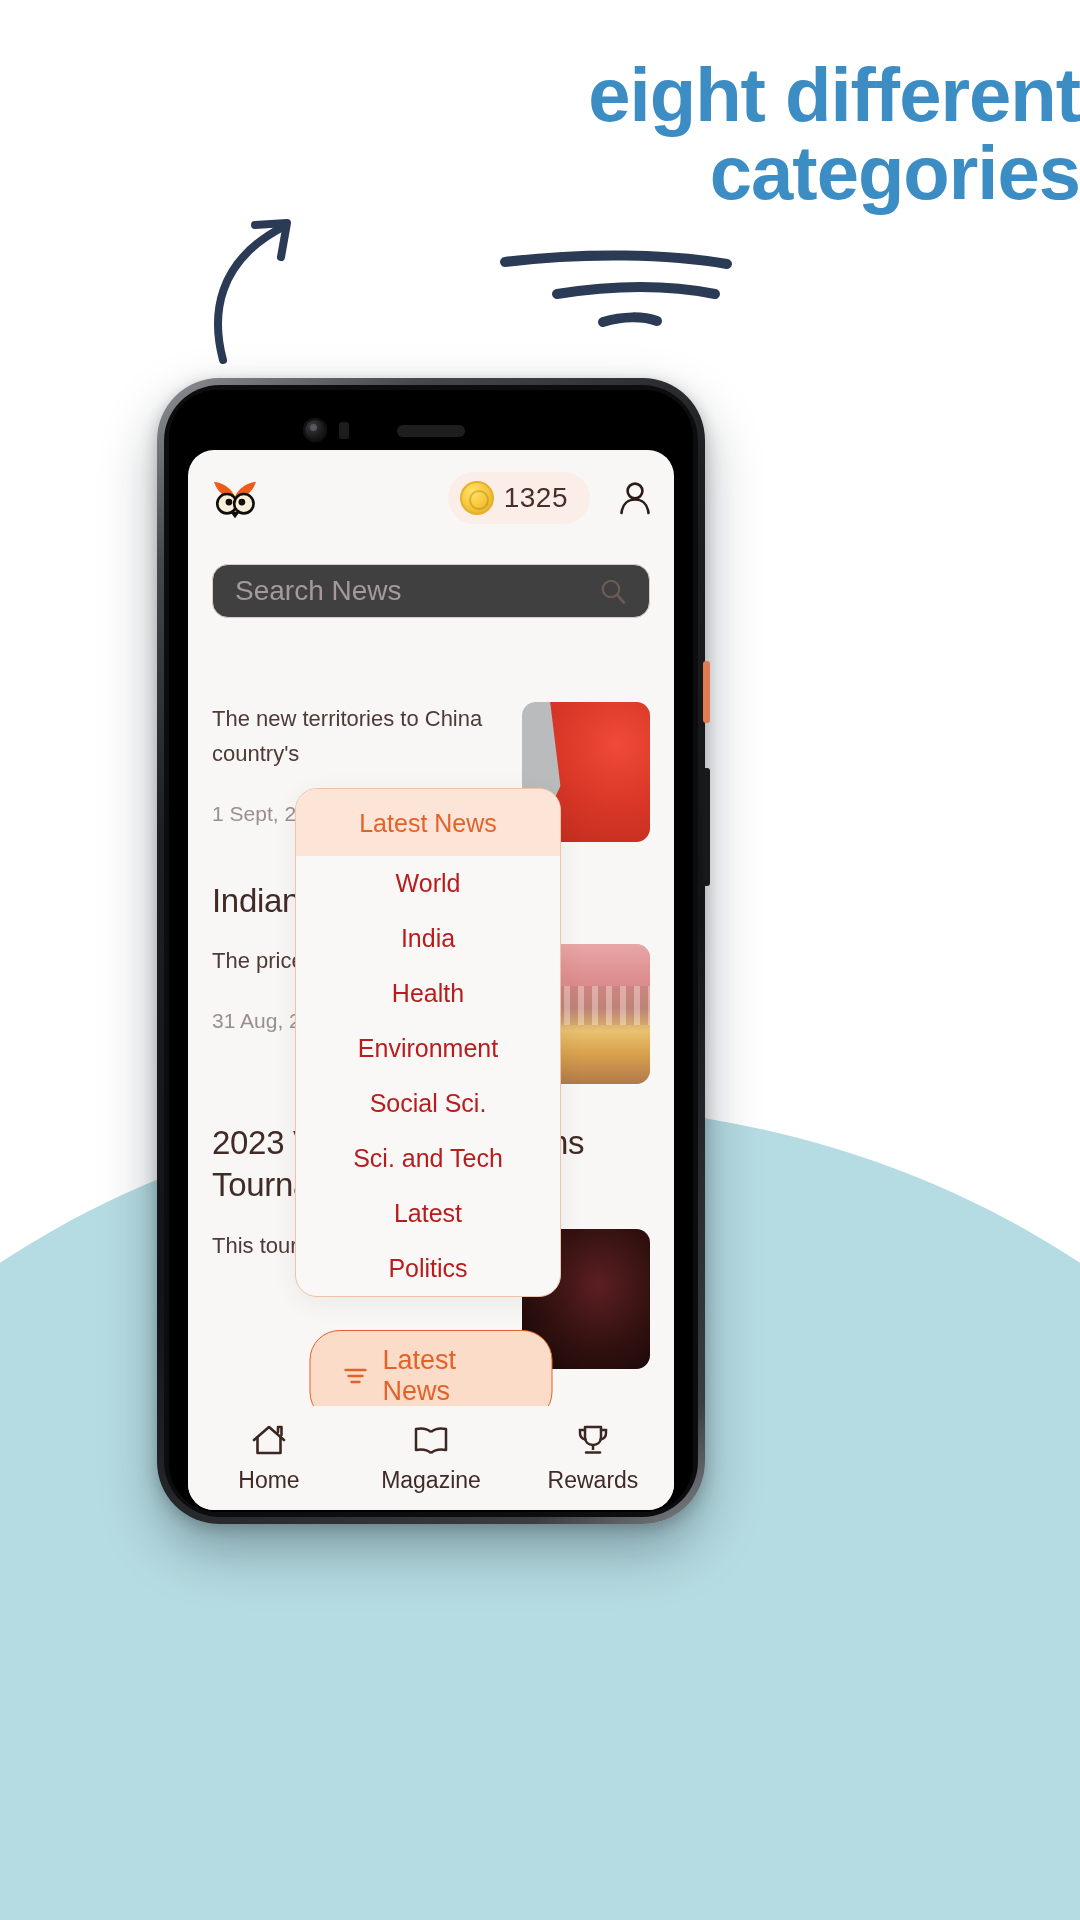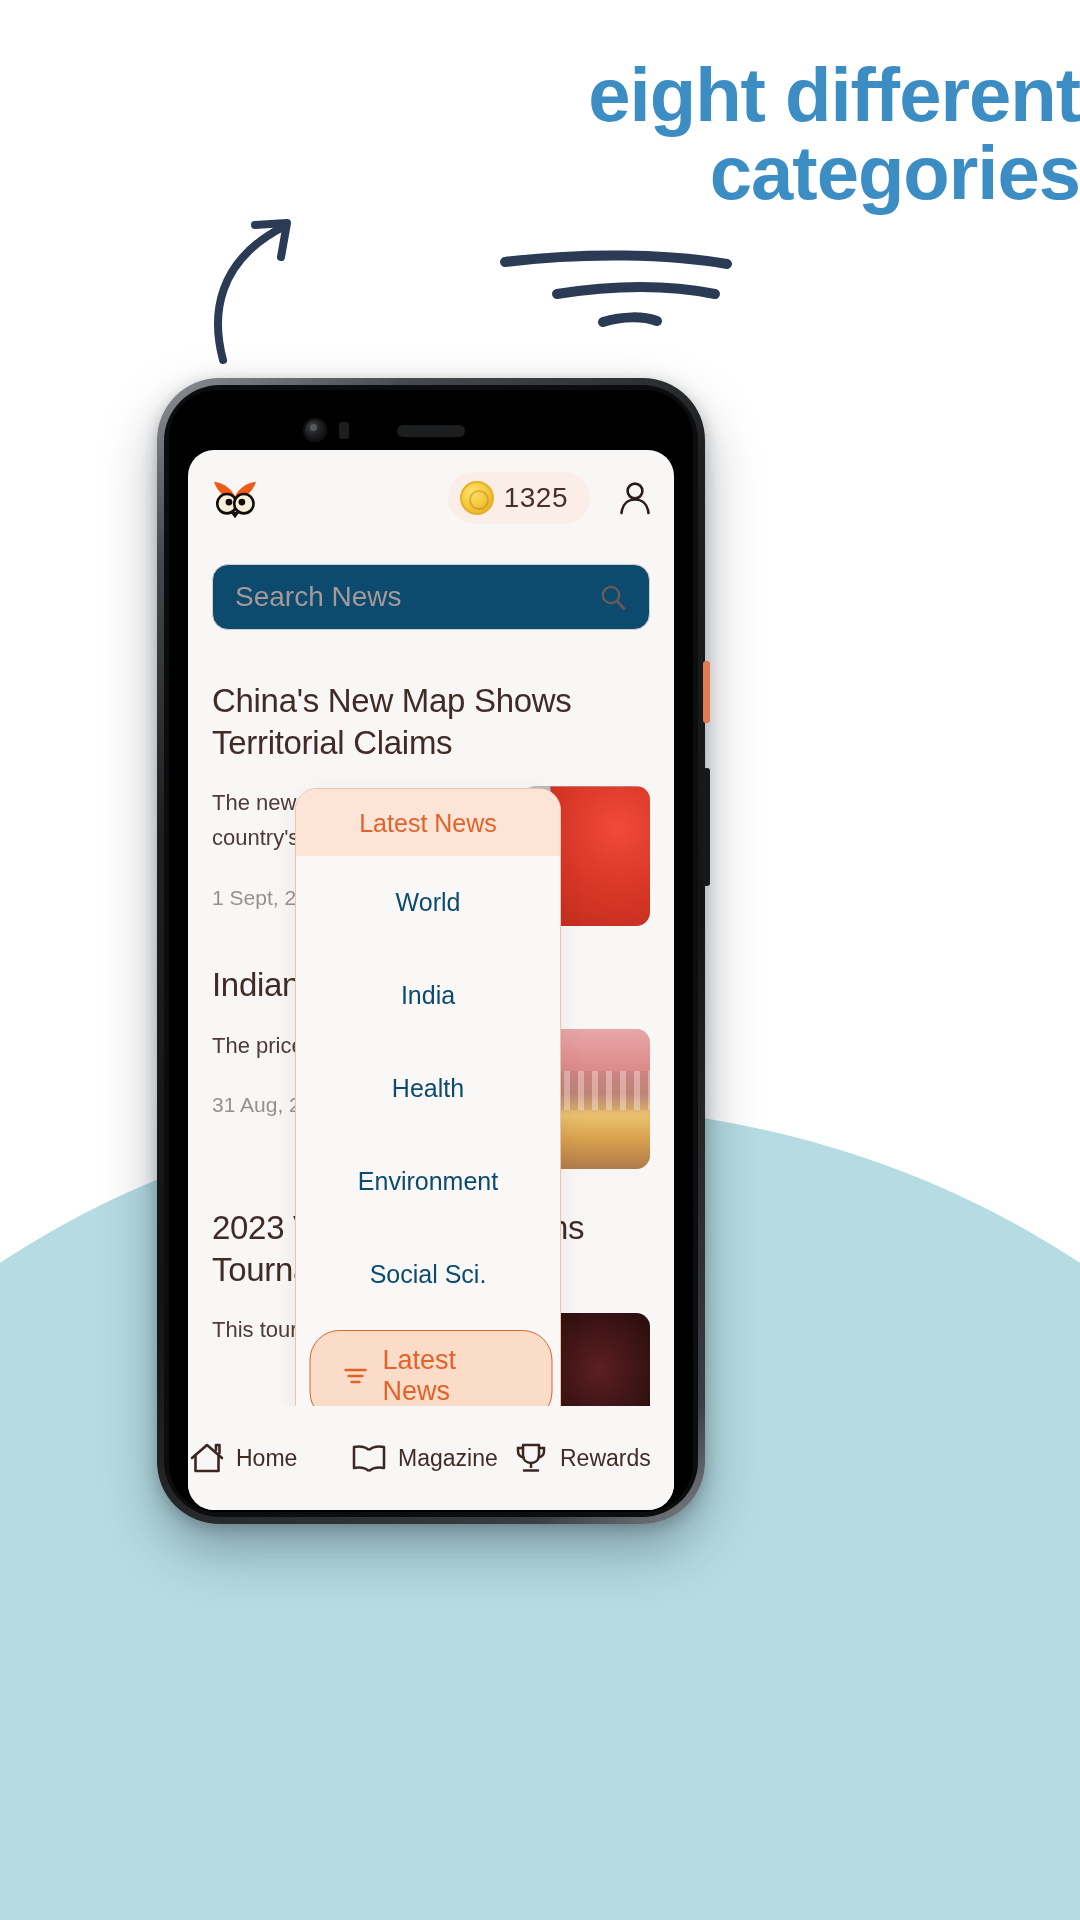--- a/index.html
+++ b/index.html
@@ -129,22 +129,22 @@
     width:16px; height:16px; border-radius:50%;
     border:2px solid rgba(180,130,20,0.45);
   }
   .coin-count{ font-size:28px; color:#4a2f29; letter-spacing:0.5px; }
   .profile-icon{ width:34px; height:36px; flex:0 0 auto; }
 
   
   .search-wrap{ position:absolute; left:0; right:0; top:114px; padding:0 24px; }
   .search-box{
     display:flex; align-items:center;
-    height:66px; border:1.6px solid #d6ccc8;
-    border-radius:16px; background:#0c4a6e;
+    height:54px; border:1.6px solid #d6ccc8;
+    border-radius:16px; background:#404040;
     padding:0 22px;
   }
   .search-text{ flex:1; font-size:28px; color:#a5999a; }
   .search-icon{ width:28px; height:28px; flex:0 0 auto; }
 
   
   .feed{ position:absolute; left:0; right:0; top:200px; bottom:100px; padding:0 24px; }
   .article{ padding:30px 0 8px; }
   .article-title{
     font-size:33px; color:#402b27; line-height:1.28; letter-spacing:-0.3px;
@@ -191,23 +191,23 @@
   }
   .dropdown-head{
     background:#fce4d6;
     text-align:center;
     padding:20px 0 18px;
     font-size:25px;
     color:#e2622a;
   }
   .dropdown-item{
     text-align:center;
-    padding:32px 0;
+    padding:13px 0;
     font-size:25px;
-    color:#0c4a6e;
+    color:#b91c1c;
   }
 
   
   .filter-pill{
     position:absolute;
     left:50%; transform:translateX(-50%);
     top:880px;
     z-index:22;
     display:flex; align-items:center; gap:14px;
     background:#fbdcc8;
@@ -219,21 +219,21 @@
   .filter-label{ font-size:27px; color:#e2622a; }
 
   
   .bottom-nav{
     position:absolute; left:0; right:0; bottom:0; height:104px;
     background:#f8f7f6;
     display:flex; align-items:center;
     z-index:25;
   }
   .nav-item{
-    flex:1; display:flex; flex-direction:row;
+    flex:1; display:flex; flex-direction:column;
     align-items:center; gap:10px;
   }
   .nav-icon{ width:38px; height:34px; }
   .nav-label{ font-size:23px; color:#402b27; }
   .nav-item.active .nav-label{ color:#e2622a; }
 </style>
 </head>
 <body>
 
 <div class="bg-blob"></div>
@@ -295,21 +295,20 @@
         <svg class="search-icon" viewBox="0 0 28 28">
           <circle cx="12" cy="12" r="8.2" fill="none" stroke="#6c5a56" stroke-width="2.3"></circle>
           <line x1="18.2" y1="18.2" x2="25" y2="25.5" stroke="#6c5a56" stroke-width="2.6" stroke-linecap="round"></line>
         </svg>
       </div>
     </div>
 
     <div class="feed">
 
       <div class="article">
-        <div class="article-title">China's New Map Shows Territorial Claims</div>
         <div class="article-row">
           <div class="article-text">
             <div class="article-body">The new territories to China country's</div>
             <div class="article-date">1 Sept, 20</div>
           </div>
           <div class="article-thumb">
             <div class="thumb-flag"></div>
           </div>
         </div>
       </div>

